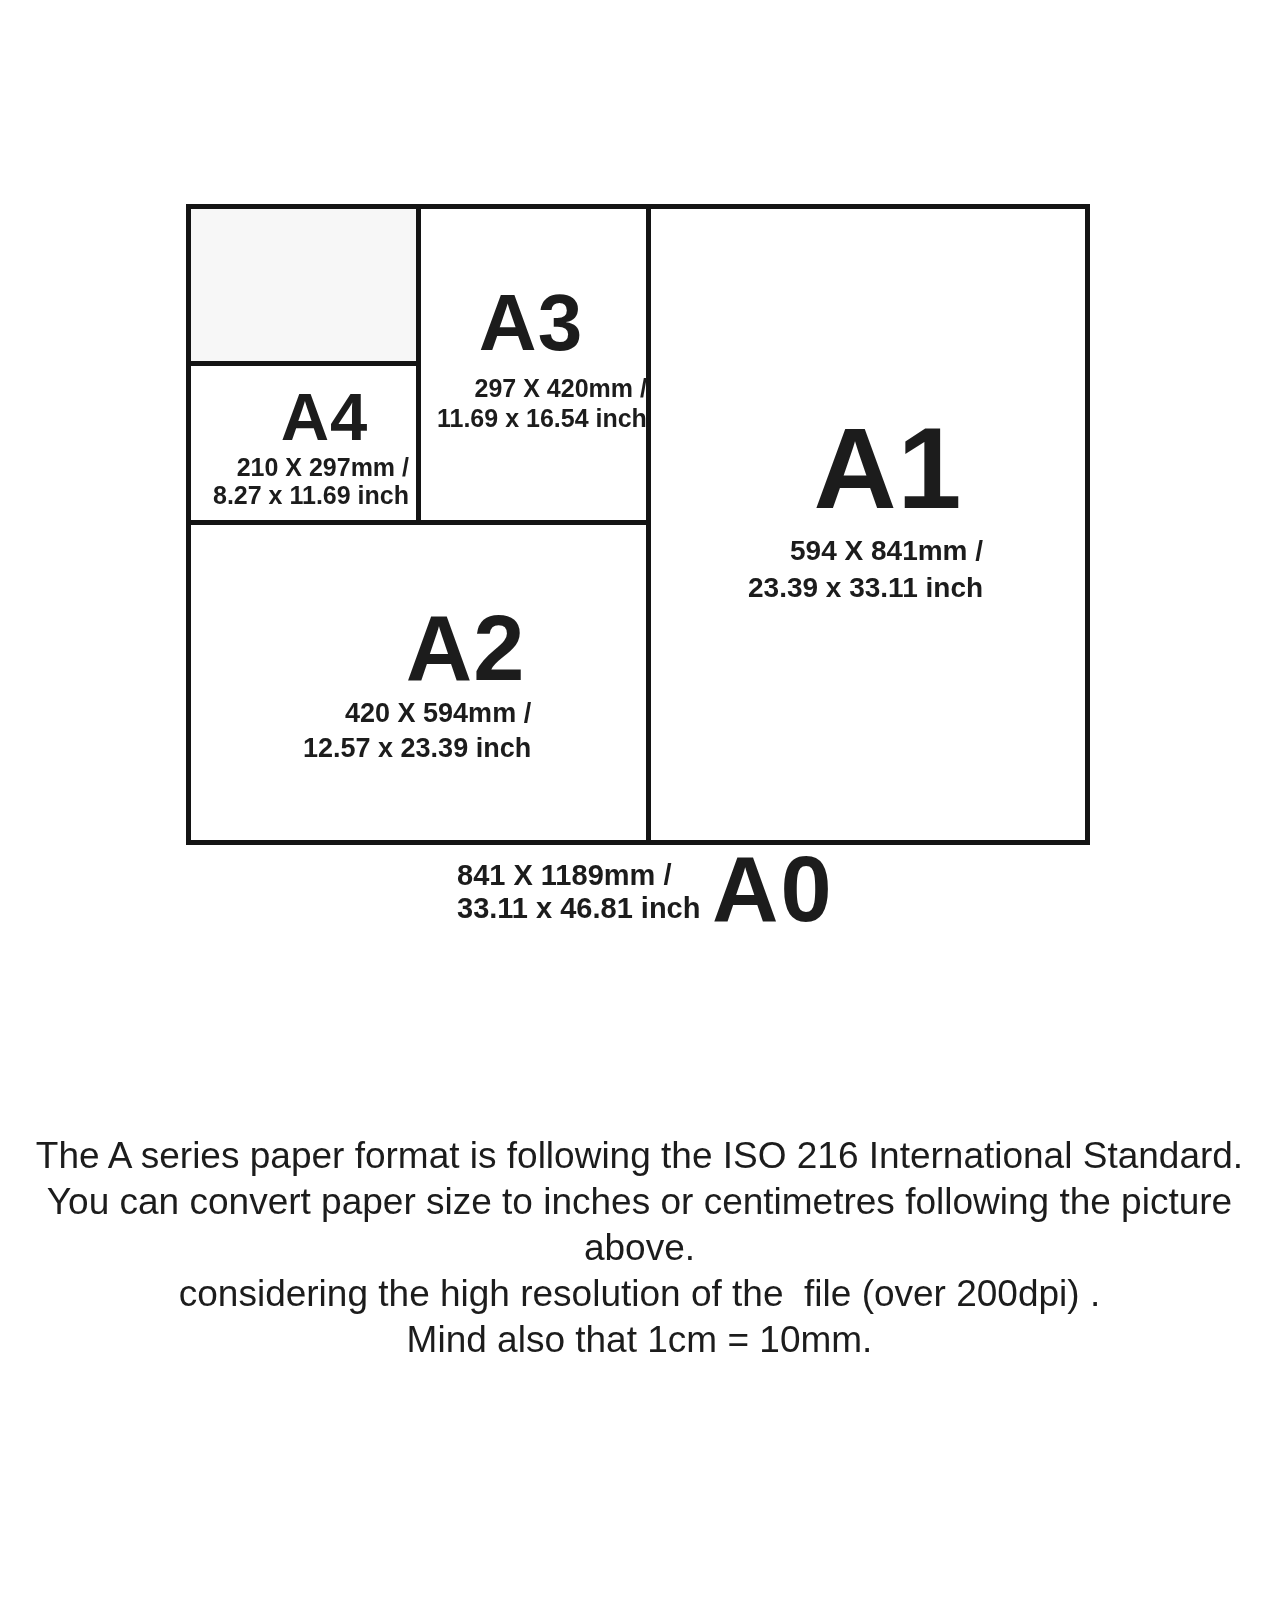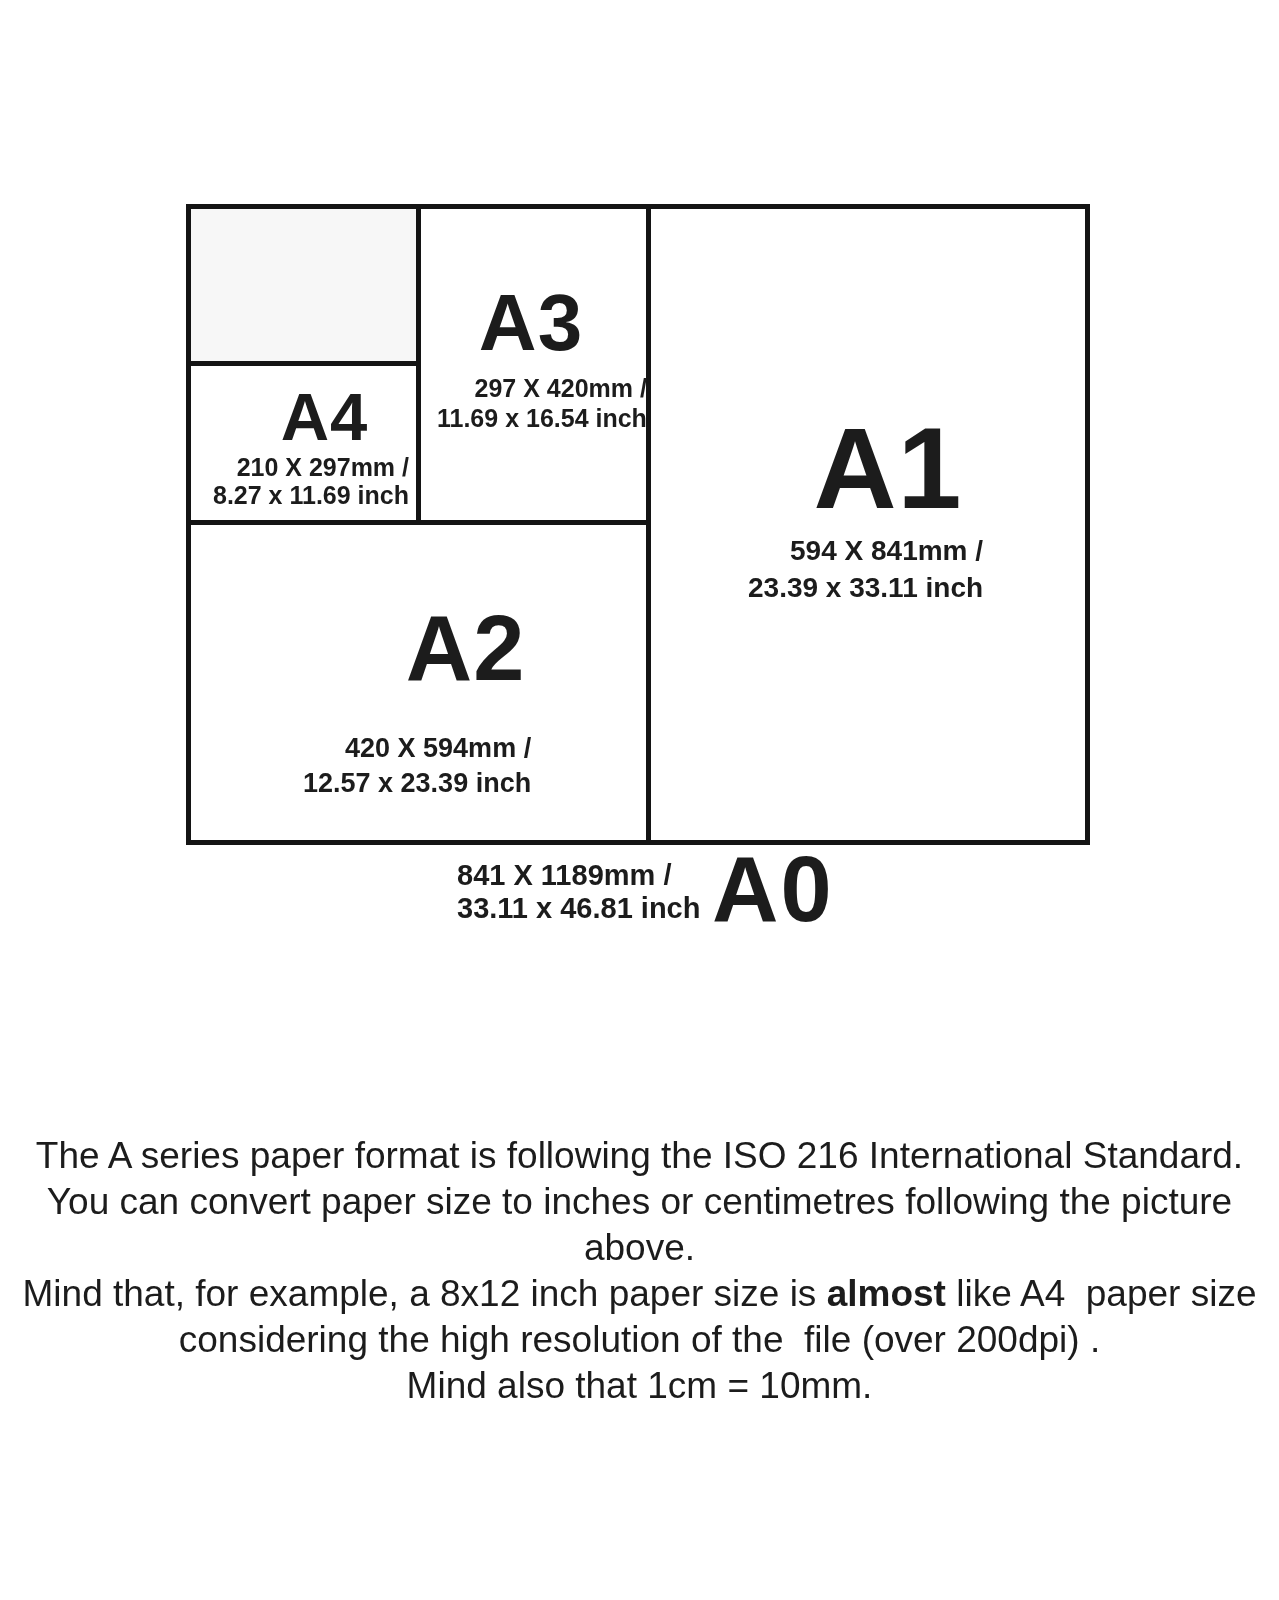--- a/index.html
+++ b/index.html
@@ -32,21 +32,21 @@
                color:var(--ink,#1c1c1c); letter-spacing:1px; }
   .a3-big { left:228px; top:70px;  width:224px; font-size:80px;  line-height:88px; }
   .a4-big { left:0;     top:171px; width:267px; font-size:67px;  line-height:74px; }
   .a2-big { left:0;     top:389px; width:549px; font-size:92px;  line-height:100px; }
   .a1-big { left:460px; top:197px; width:474px; font-size:115px; line-height:124px; }
 
   .dims { position:absolute; font-weight:700; text-align:right;
           color:var(--ink,#1c1c1c); white-space:nowrap; }
   .a3-dims { left:246px; top:164px; font-size:25px; line-height:30px; }
   .a4-dims { left:22px;  top:244px; font-size:25px; line-height:28px; }
-  .a2-dims { left:112px; top:487px; font-size:27px; line-height:35px;margin-top:35px; }
+  .a2-dims { left:112px; top:487px; font-size:27px; line-height:35px; }
   .a1-dims { left:557px; top:323px; font-size:28px; line-height:37px; }
 
   
   .a0-dims { position:absolute; left:457px; top:859px; font-weight:700;
              font-size:29px; line-height:33px; white-space:nowrap; }
   .a0-big  { position:absolute; left:712px; top:839px; font-weight:700;
              font-size:92px; line-height:100px; letter-spacing:2px; }
 
   
   .caption { position:absolute; left:0; right:0; top:1133px;
@@ -96,18 +96,17 @@
 
   <div class="a0-dims">
     <div>841 X 1189mm /</div>
     <div>33.11 x 46.81 inch</div>
   </div>
   <div class="a0-big">A0</div>
 
   <div class="caption">
     <div class="cap-line">The A series paper format is following the ISO 216 International Standard.</div>
     <div class="cap-line">You can convert paper size to inches or centimetres following the picture above.</div>
-    <div class="cap-line"><span>Mind that, for example, a 8x12 inch paper size is </span><span class="bold">almost</span><span> like A4  paper size</span></div>
     <div class="cap-line">considering the high resolution of the  file (over 200dpi) .</div>
     <div class="cap-line">Mind also that 1cm = 10mm.</div>
   </div>
 
 </div>
 
 </body></html>

